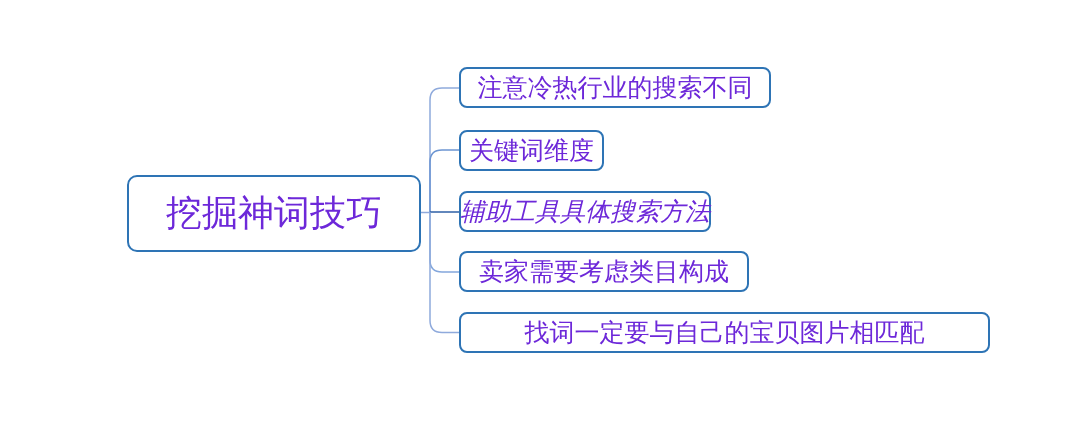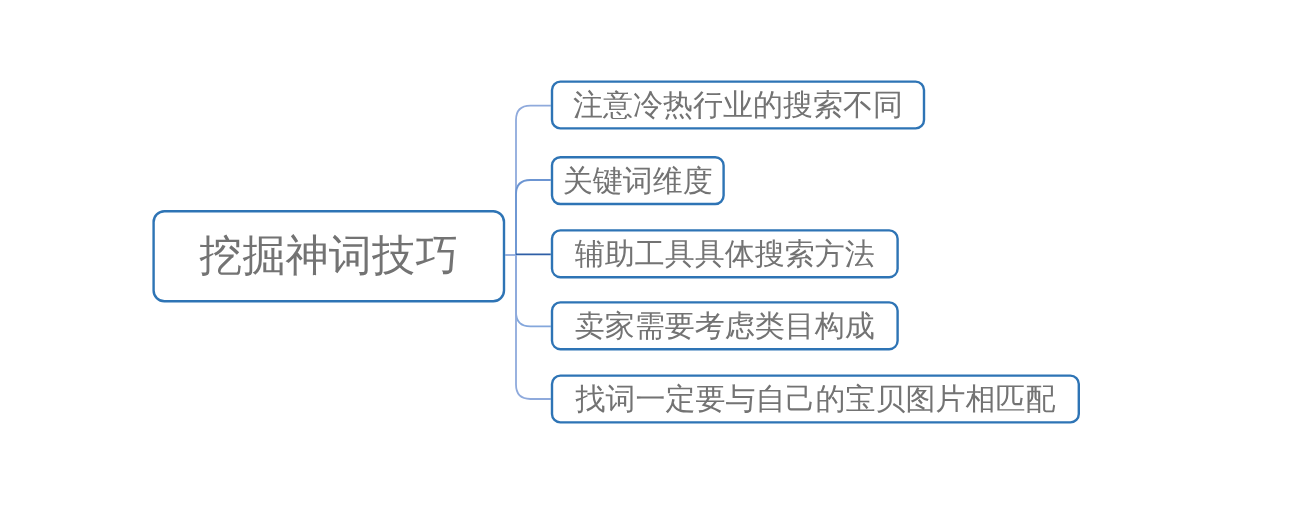--- a/index.html
+++ b/index.html
@@ -27,41 +27,41 @@
     box-sizing: border-box;
     background: #ffffff;
     border: 2px solid #2e74b5;
     display: flex;
     align-items: center;
     justify-content: center;
     white-space: nowrap;
     cursor: default;
   }
   .node .label {
-    color: #737373;
+    color: #6d28d9;
   }
   .root-node {
     left: 127px;
     top: 175px;
     width: 294px;
     height: 77px;
     border-radius: 10px;
     font-size: 36px;
   }
   .child-node {
     left: 459px;
     height: 41px;
     border-radius: 8px;
     font-size: 25px;
   }
   .child-1 { top: 67px;  width: 312px; }
   .child-2 { top: 130px; width: 145px; }
-  .child-3 { top: 191px; width: 290px; }
+  .child-3 { top: 191px; width: 252px; font-style: italic; }
   .child-4 { top: 251px; width: 290px; font-family: Liberation Serif, serif; }
-  .child-5 { top: 312px; width: 441px; }
+  .child-5 { top: 312px; width: 531px; }
 </style>
 </head>
 <body>
 
 <div class="canvas">
 
   <svg class="connectors" viewBox="0 0 1080 426" xmlns="http://www.w3.org/2000/svg" fill="none">
 
     <path d="M 421 212.5 H 430" stroke="#8faadc" stroke-width="1.5"></path>
 

